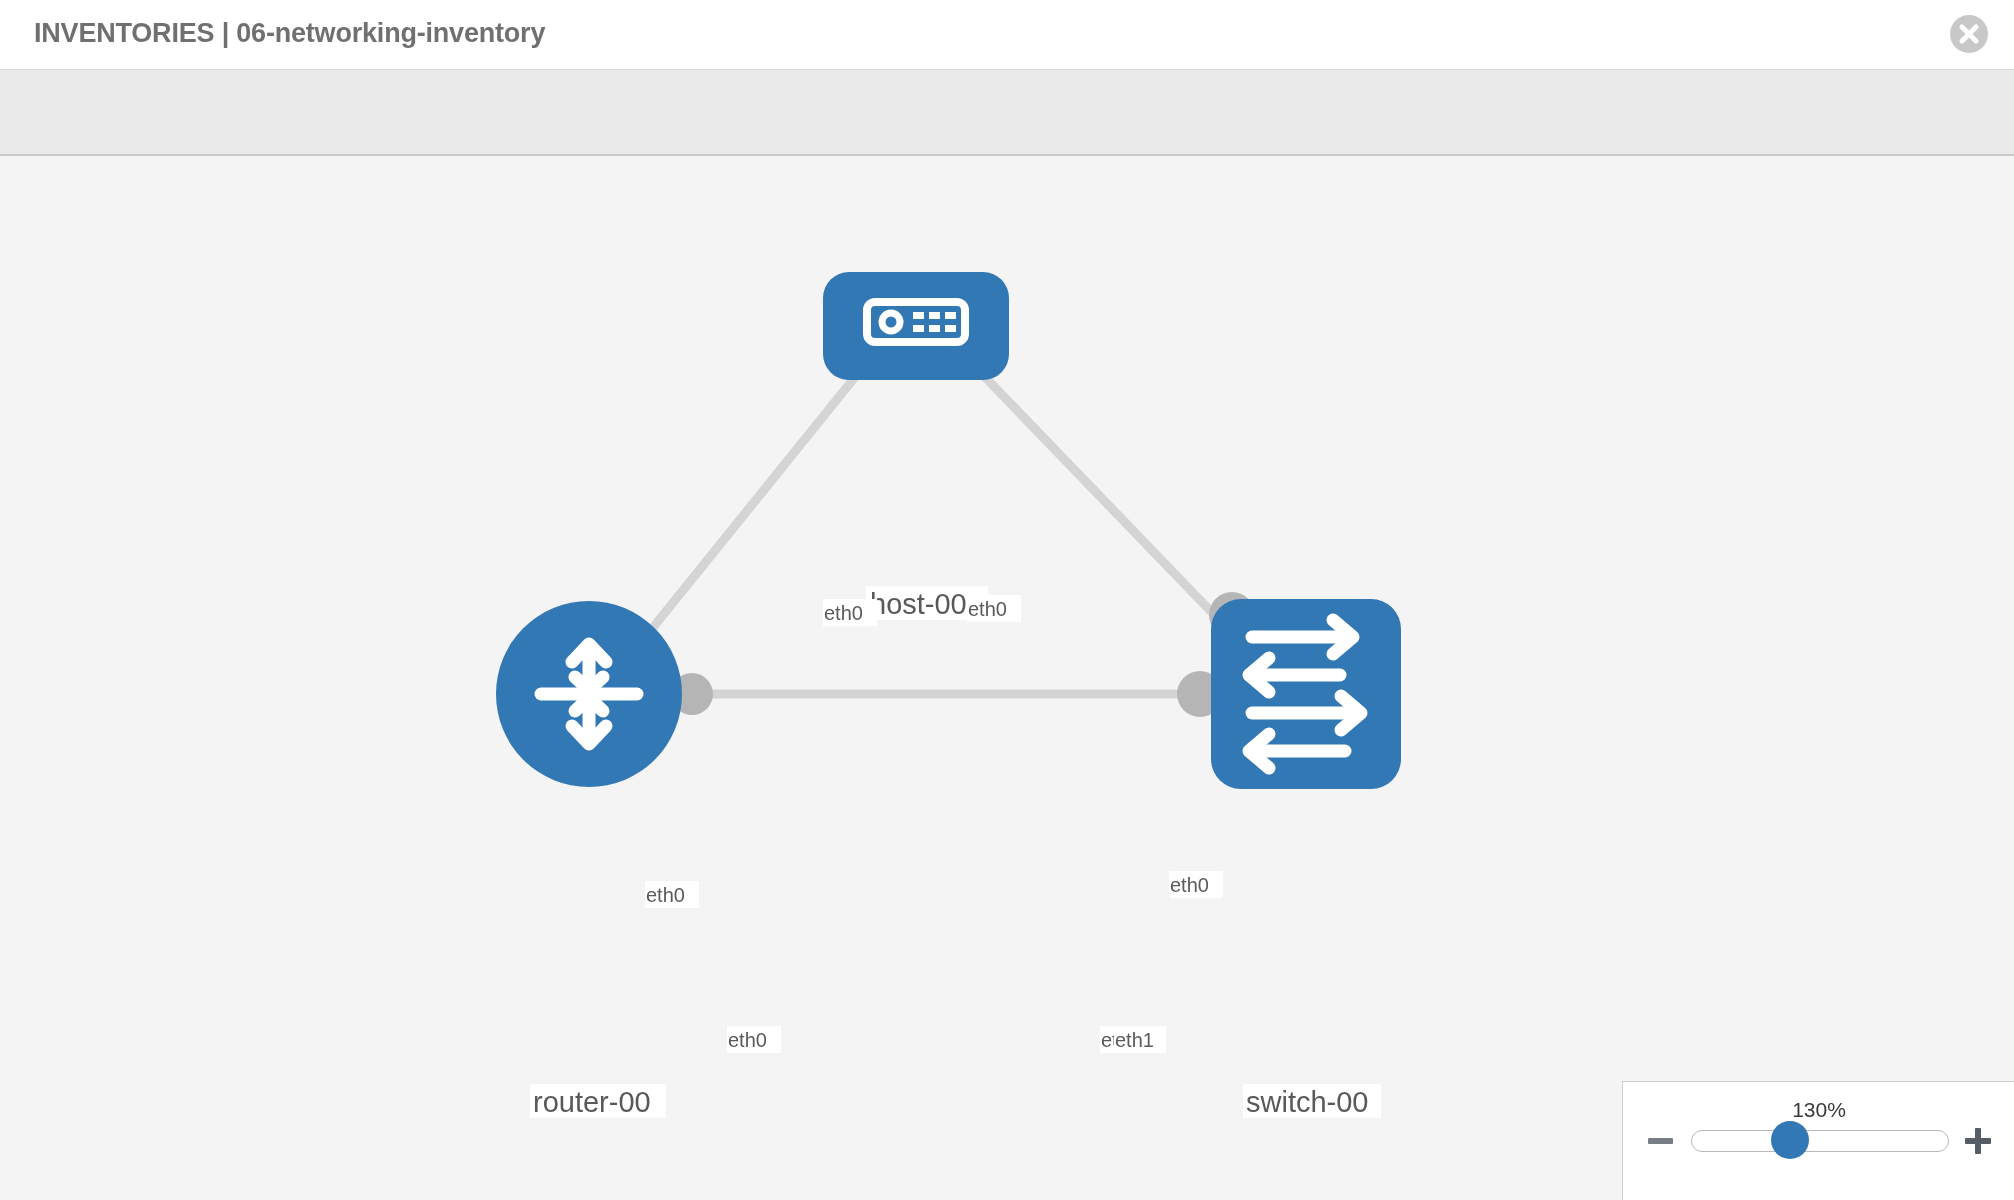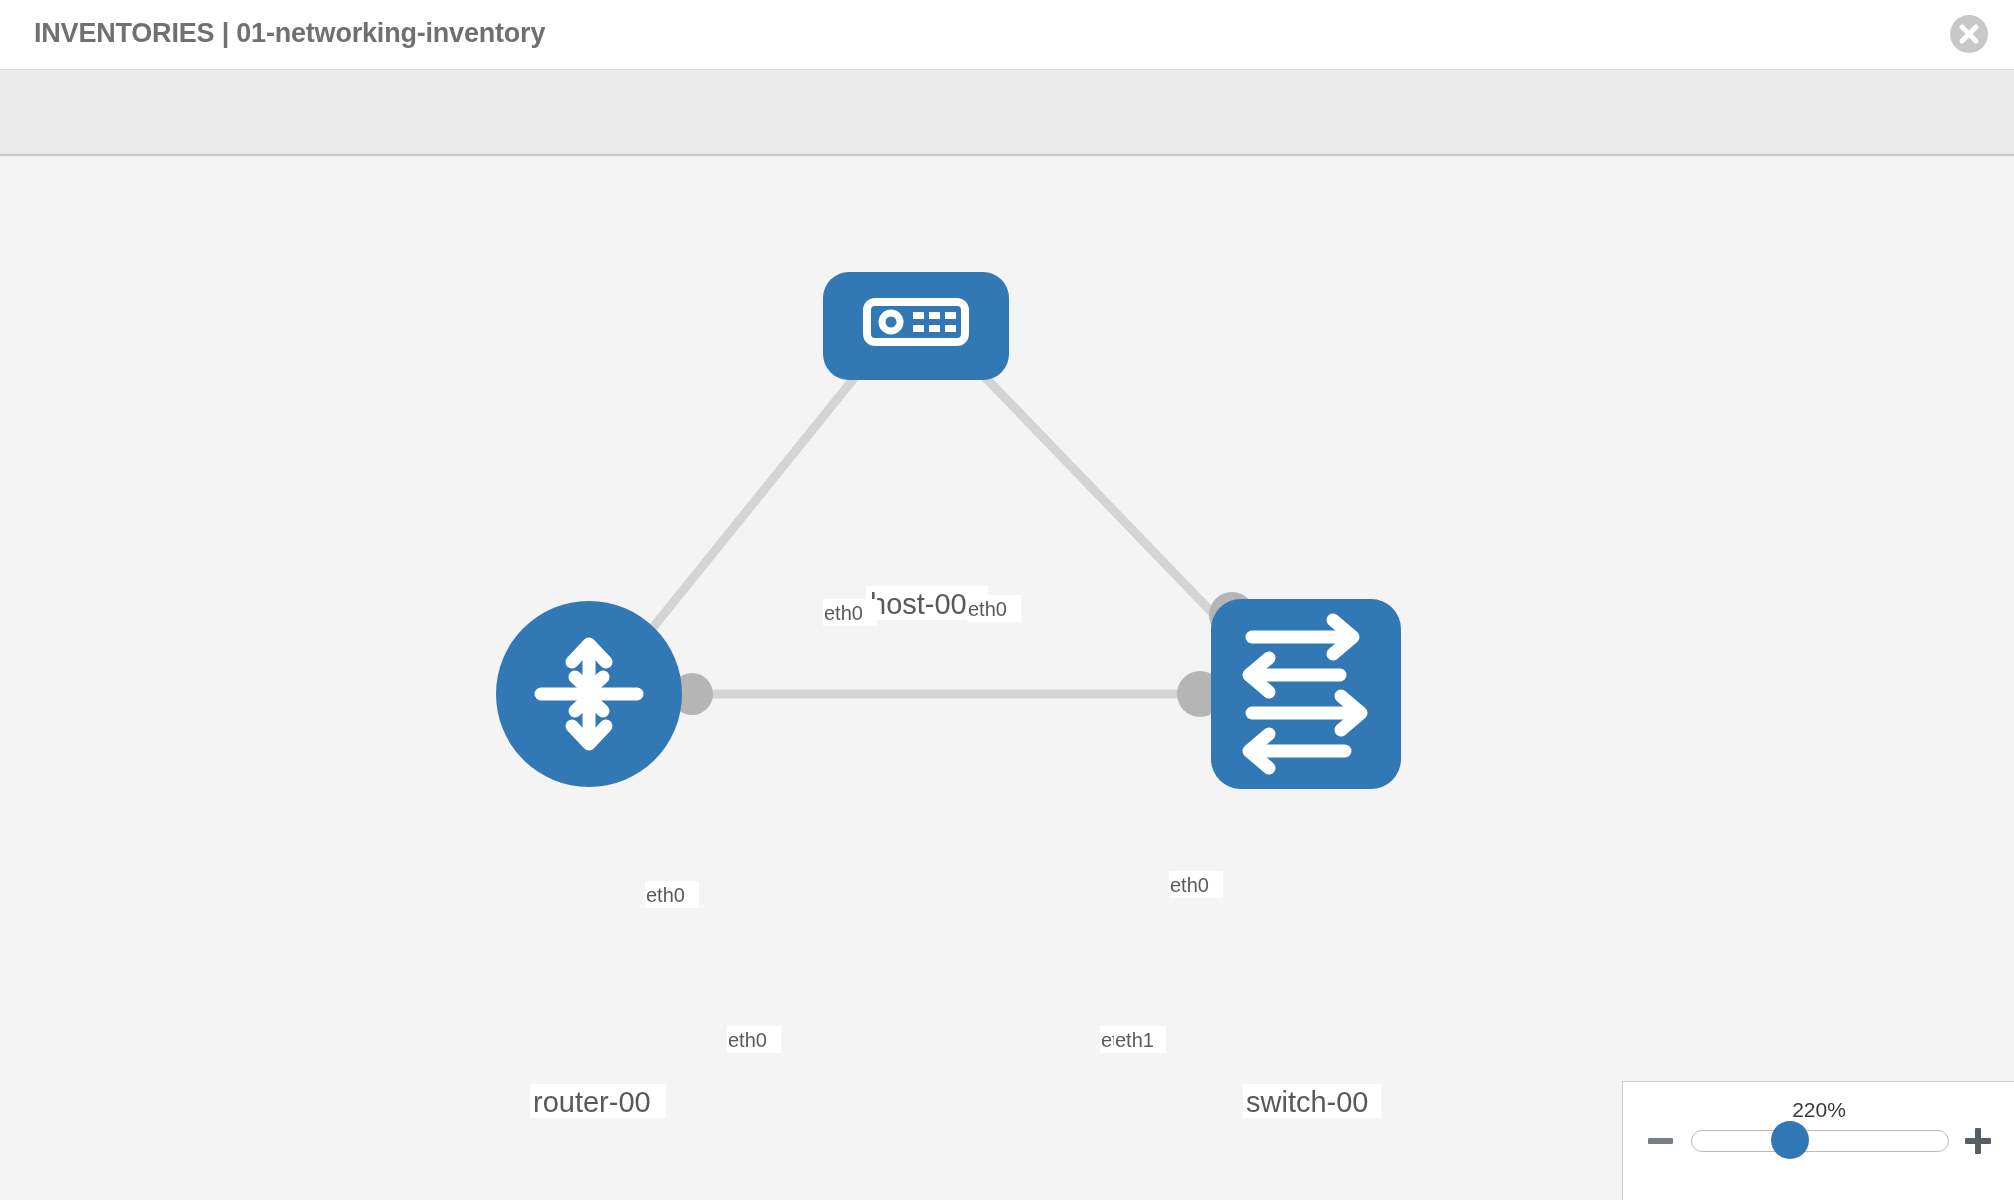--- a/index.html
+++ b/index.html
@@ -199,21 +199,21 @@
     height: 38px;
     border-radius: 50%;
     background: #3278b4;
     cursor: pointer;
   }
 </style>
 </head>
 <body>
 
 <div class="header">
-  <div class="page-title">INVENTORIES | 01-networking-inventory</div>
+  <div class="page-title">INVENTORIES | 06-networking-inventory</div>
   <div class="close-btn">
     <svg width="38" height="38" viewBox="0 0 38 38">
       <path d="M12 12 L26 26 M26 12 L12 26" stroke="#ffffff" stroke-width="5" stroke-linecap="round"></path>
     </svg>
   </div>
 </div>
 
 <div class="toolbar">
 
   <div class="select-box" id="actions-select">
@@ -333,18 +333,18 @@
       <text class="iface-label" x="1101" y="891">eth0</text>
 
       <rect x="1114" y="870" width="52" height="27" fill="#ffffff"></rect>
       <text class="iface-label" x="1115" y="891">eth1</text>
     </g>
 
   </svg>
 </div>
 
 <div class="zoom-panel">
-  <div class="zoom-level">220%</div>
+  <div class="zoom-level">130%</div>
   <div class="zoom-minus"></div>
   <div class="zoom-track"></div>
   <div class="zoom-thumb"></div>
   <div class="zoom-plus"></div>
 </div>
 
 </body></html>

